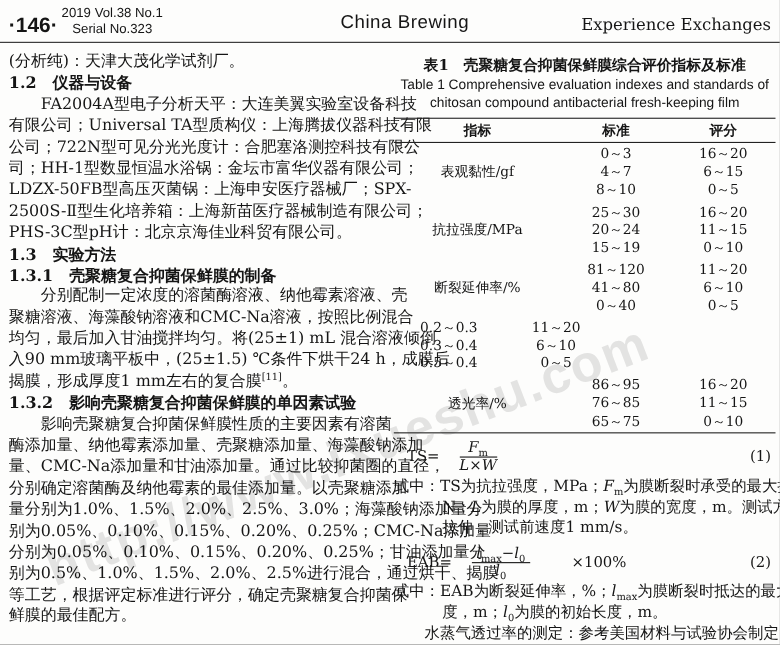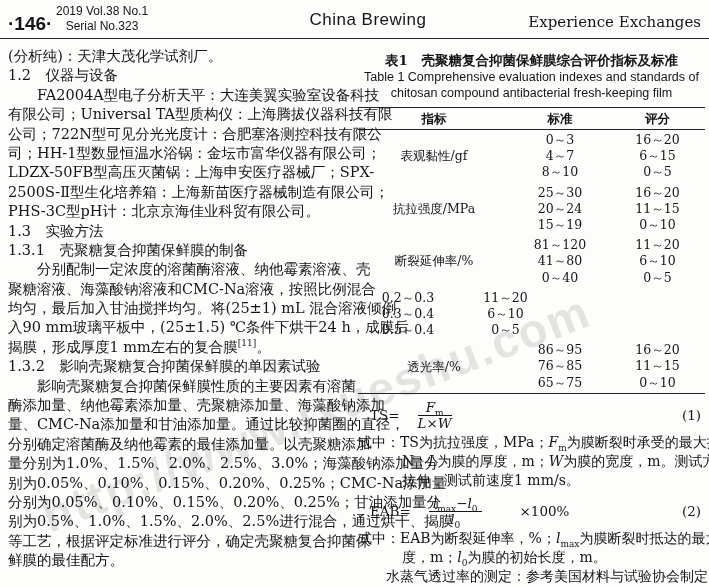--- a/index.html
+++ b/index.html
@@ -8,21 +8,21 @@
   
   .hdr{position:absolute;left:0;top:0;width:709px;height:38px;border-bottom:1.6px solid #2a2a2a;}
   .hdr-pagenum{position:absolute;left:8px;top:13px;font-family:"Liberation Sans",sans-serif;font-size:19px;font-weight:bold;}
   .hdr-vol{position:absolute;left:56px;top:4px;font-family:"Liberation Sans",sans-serif;font-size:12px;line-height:15px;text-align:center;}
   .hdr-journal{position:absolute;left:0;right:0;top:10px;text-align:center;
                font-family:"Liberation Sans",sans-serif;font-size:17px;letter-spacing:.5px;margin-left:27px;}
   .hdr-section{position:absolute;right:8px;top:13px;font-size:15px;}
   
   .col-left{position:absolute;left:8px;top:47px;width:346px;font-size:14.5px;}
   .col-left .ln{height:19.4px;line-height:19.4px;white-space:nowrap;}
-  .ln.h{font-weight:normal;}
+  .ln.h{font-weight:bold;}
   .ln.ind{text-indent:2em;}
   .ln .sup{font-size:9px;vertical-align:super;line-height:0;}
   .col-right{position:absolute;left:358px;top:47px;width:347px;}
   
   .tbl-title-zh{text-align:center;font-size:13.5px;font-weight:bold;line-height:17px;margin-top:5px;}
   .tbl-title-en{text-align:center;font-family:"Liberation Sans",sans-serif;font-size:12.5px;line-height:16px;}
   .tbl{margin-top:6px;border-top:1.6px solid #222;border-bottom:1.6px solid #222;font-size:12.5px;}
   .tbl-head{display:flex;border-bottom:1px solid #222;height:21px;line-height:21px;font-weight:bold;}
   .c-ind{width:152px;text-align:center;}
   .c-std{width:100px;text-align:center;}

